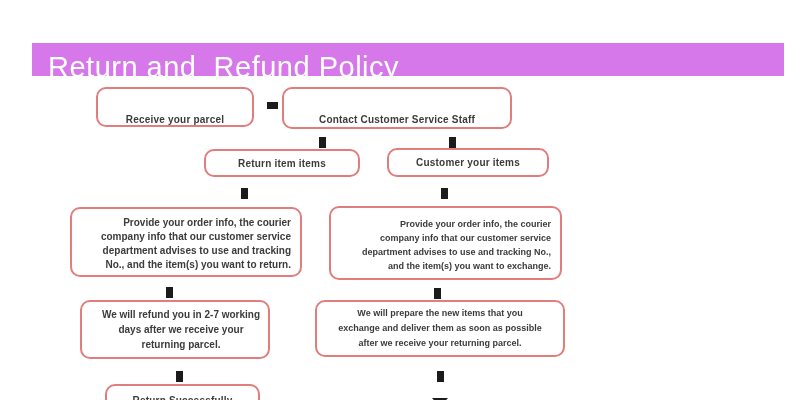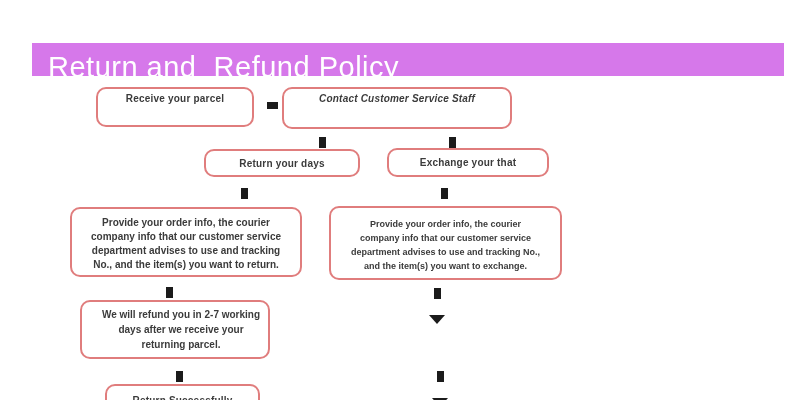--- a/index.html
+++ b/index.html
@@ -37,24 +37,24 @@
     color:var(--text);
     font-weight:bold;
     font-size:10px;
     letter-spacing:0.2px;
     white-space:pre-line;
   }
   .node.center{
     display:flex;align-items:center;justify-content:center;text-align:center;
   }
   .node.top-center{
-    text-align:center;padding-top:4px;
+    text-align:center;padding-top:25px;
   }
   .node.para{
-    padding:7px 9px;line-height:14px;text-align:center;letter-spacing:0;
+    padding:7px 9px;line-height:14px;text-align:right;letter-spacing:0;
   }
   .node.center-para{
     display:flex;align-items:center;justify-content:center;
     text-align:center;line-height:15px;letter-spacing:0;
   }
   .tight{font-size:9px;}
   
   .arrow-down{
     position:absolute;width:16px;
     display:flex;flex-direction:column;align-items:center;
@@ -85,34 +85,34 @@
     <div class="title">Return and  Refund Policy</div>
   </div>
 
   <div class="node top-center" style="left:64px;top:55px;width:158px;height:40px;">Receive your parcel</div>
 
   <div class="arrow-right" style="left:227px;top:65px;">
     <div class="shaft"></div>
     <div class="head"></div>
   </div>
 
-  <div class="node top-center" style="left:250px;top:55px;width:230px;height:42px;font-style:italic;">Contact Customer Service Staff</div>
+  <div class="node top-center" style="left:250px;top:55px;width:230px;height:42px;">Contact Customer Service Staff</div>
 
   <div class="arrow-down" style="left:282px;top:97px;">
     <div class="shaft"></div>
     <div class="head"></div>
   </div>
   <div class="arrow-down" style="left:412px;top:97px;">
     <div class="shaft"></div>
     <div class="head"></div>
   </div>
 
-  <div class="node center" style="left:172px;top:117px;width:156px;height:28px;">Return your days</div>
+  <div class="node center" style="left:172px;top:117px;width:156px;height:28px;">Return item items</div>
 
-  <div class="node center" style="left:355px;top:116px;width:162px;height:29px;">Exchange your that</div>
+  <div class="node center" style="left:355px;top:116px;width:162px;height:29px;">Customer your items</div>
 
   <div class="arrow-down" style="left:204px;top:148px;">
     <div class="shaft"></div>
     <div class="head"></div>
   </div>
   <div class="arrow-down" style="left:404px;top:148px;">
     <div class="shaft"></div>
     <div class="head"></div>
   </div>
 
@@ -132,20 +132,23 @@
   </div>
   <div class="arrow-down" style="left:397px;top:248px;">
     <div class="shaft"></div>
     <div class="head"></div>
   </div>
 
   <div class="node center-para" style="left:48px;top:268px;width:190px;height:59px;padding-left:12px;">We will refund you in 2-7 working
 days after we receive your
 returning parcel.</div>
 
+  <div class="node center-para tight" style="left:283px;top:268px;width:250px;height:57px;">We will prepare the new items that you
+exchange  and deliver them as soon as possible
+after we receive your returning parcel.</div>
 
   <div class="arrow-down" style="left:139px;top:331px;">
     <div class="shaft"></div>
     <div class="head"></div>
   </div>
   <div class="arrow-down" style="left:400px;top:331px;">
     <div class="shaft"></div>
     <div class="head"></div>
   </div>
 

